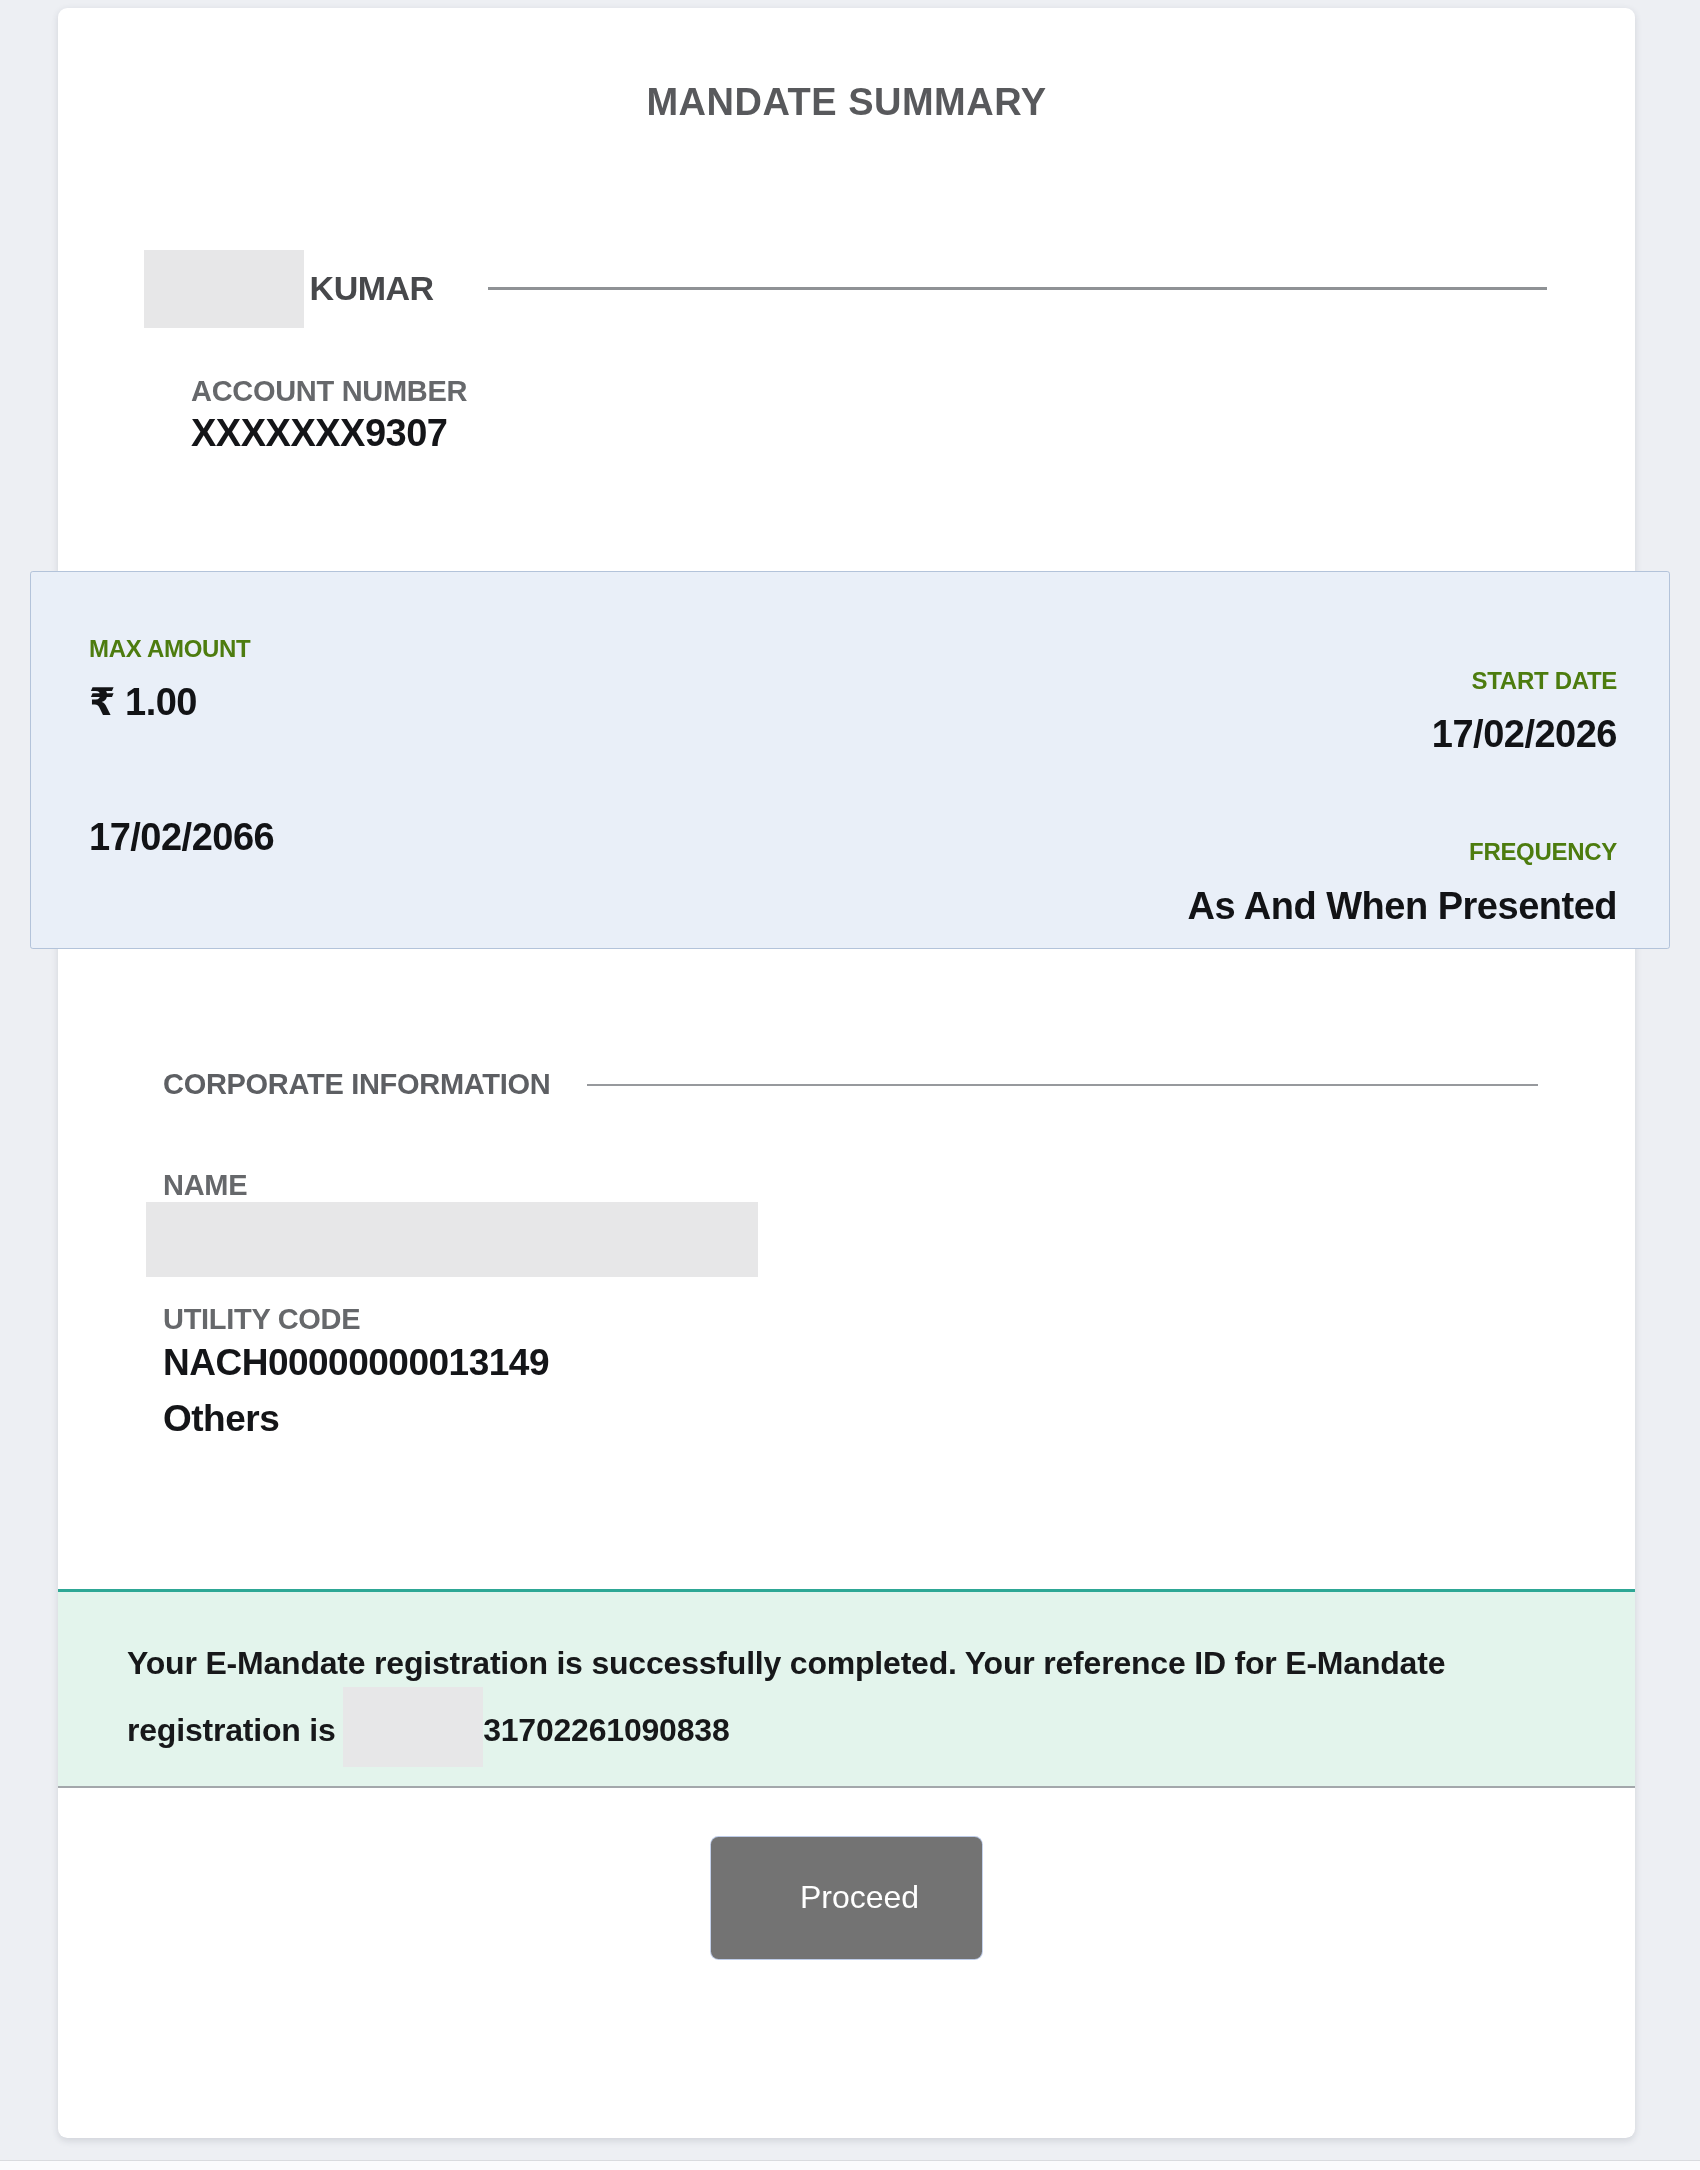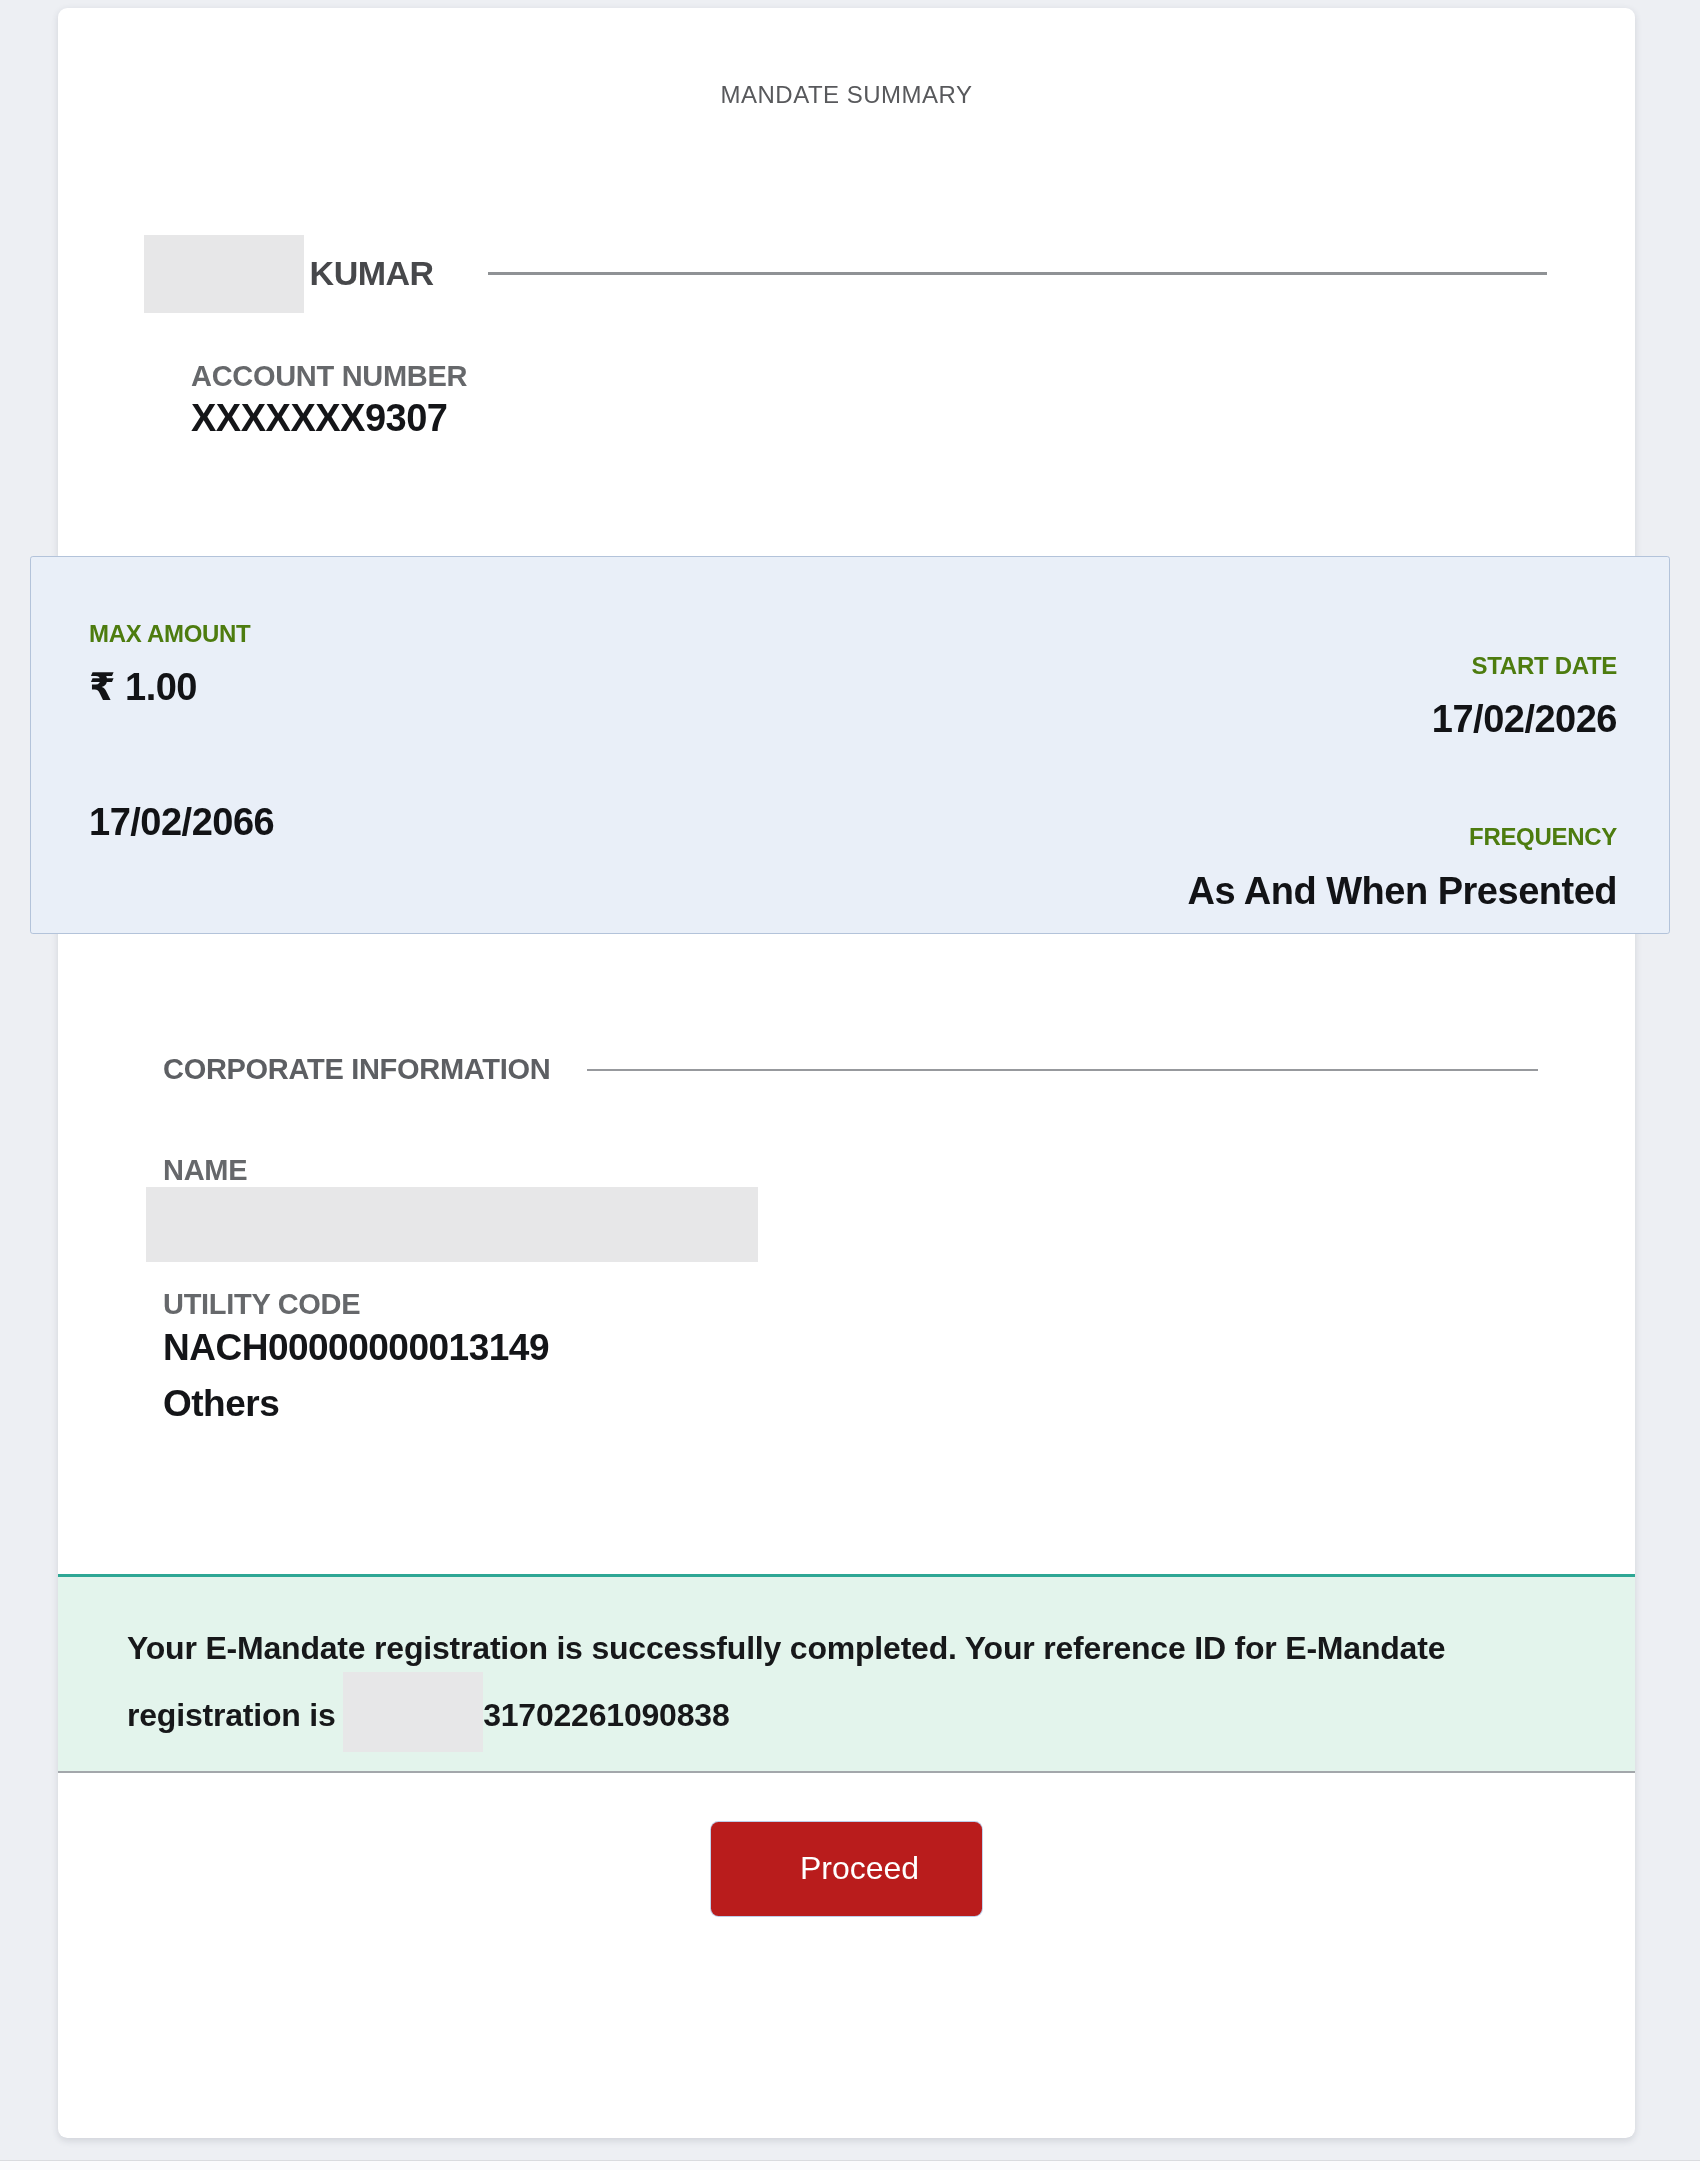--- a/index.html
+++ b/index.html
@@ -10,21 +10,21 @@
     -webkit-font-smoothing:antialiased;
   }
   .card{
     position:absolute;left:58px;top:7.5px;width:1577px;height:2130px;
     background:#ffffff;border-radius:9.3px;
     box-shadow:0 2.8px 7.5px rgba(40,50,70,.14);
     box-sizing:border-box;
   }
   .title{
     margin:0;padding-top:73px;text-align:center;
-    font-size:24px;font-weight:normal;color:#58595c;letter-spacing:0.5px;
+    font-size:38px;font-weight:bold;color:#58595c;letter-spacing:0.5px;
   }
   .profile-row{
     display:flex;align-items:center;
     margin:126px 88px 0 86px;
   }
   .redact{background:#e7e7e8;}
   .redact-name{width:160px;height:78px;flex:0 0 auto;}
   .surname{
     font-size:34px;font-weight:bold;color:#47484b;letter-spacing:-0.5px;
     margin-left:5.6px;white-space:nowrap;
@@ -68,22 +68,22 @@
   }
   .success-bar p{
     margin:0;width:1454px;
     font-size:32px;line-height:47px;font-weight:bold;color:#17181a;letter-spacing:-0.2px;
   }
   .redact-ref{
     display:inline-block;width:140px;height:80px;vertical-align:-26px;margin-left:7.5px;
   }
   .footer{padding-top:49px;text-align:center;}
   .proceed-btn{
-    width:271px;height:94px;border:none;border-radius:7.5px;cursor:pointer;
-    background:#b91c1c;color:#ffffff;font-size:32px;
+    width:271px;height:122px;border:none;border-radius:7.5px;cursor:pointer;
+    background:#737373;color:#ffffff;font-size:32px;
     font-family:"Liberation Sans","DejaVu Sans",sans-serif;
     box-shadow:0 0 0 0.9px rgba(70,110,190,.35);
     padding-left:32px;
   }
   .bottom-strip{
     position:absolute;left:0;bottom:0;width:100%;height:9.3px;
     background:#fafbfc;border-top:0.9px solid #d9dbde;
   }
 </style>
 </head>

